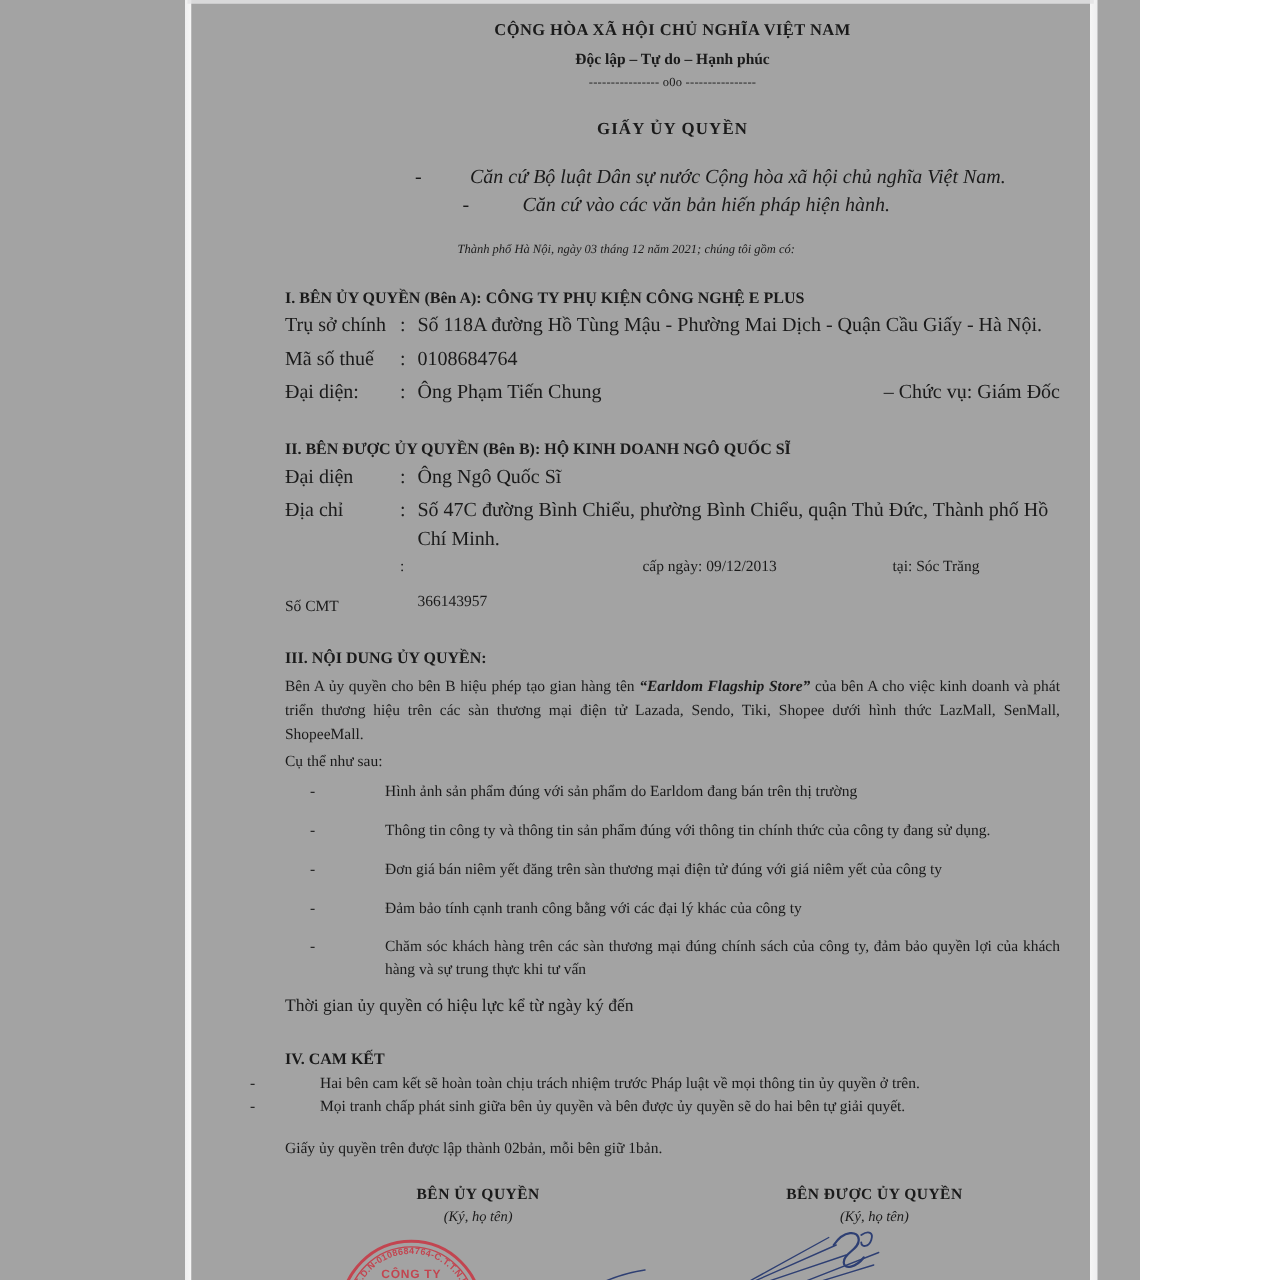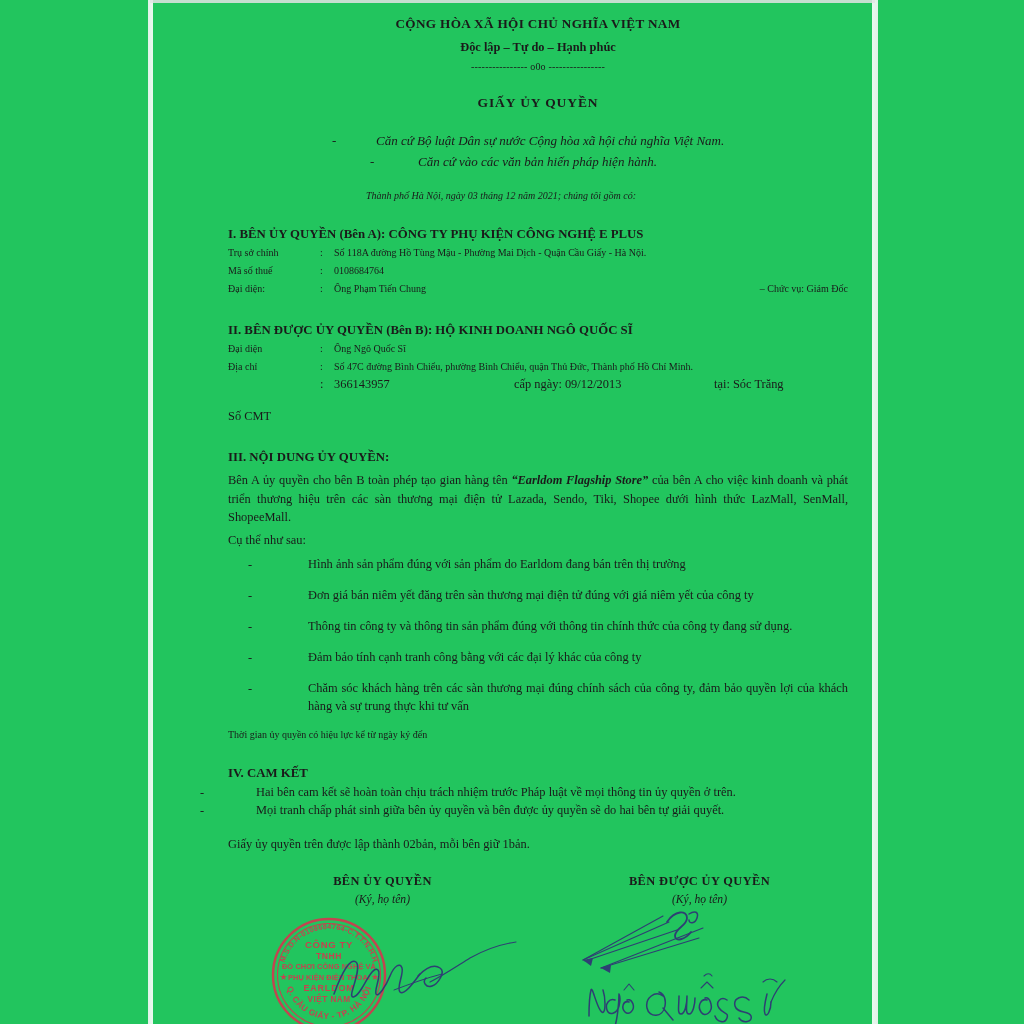--- a/index.html
+++ b/index.html
@@ -11,23 +11,23 @@
     width: 1024px;
     height: 1024px;
     position: relative;
     font-family: "Liberation Serif", "DejaVu Serif", serif;
     color: #1a1a1a;
     overflow: hidden;
   }
   .page {
     position: absolute;
     left: 0; top: 0;
-    width: 1024px;
+    width: 912px;
     height: 1024px;
-    background: #22c55e;
+    background: #a3a3a3;
   }
   
   .scan-edge-left {
     position: absolute;
     left: 148px; top: 0;
     width: 5px; height: 1024px;
     background: linear-gradient(to right, #f7f7f8, #ffffff);
     opacity: .9;
   }
   .scan-edge-right {
@@ -77,21 +77,21 @@
     font-weight: bold;
     font-size: 13.5px;
     letter-spacing: .9px;
     margin-top: 23px;
   }
 
   
   .basis {
     margin-top: 22px;
     font-style: italic;
-    font-size: 13px;
+    font-size: 16px;
   }
   .basis-row-1 {
     padding-left: 148px;
     text-indent: -22px;
   }
   .basis-row-1 .dash { display: inline-block; width: 22px; }
   .basis-row-2 {
     margin-top: 5px;
     padding-left: 190px;
     text-indent: -24px;
@@ -105,34 +105,34 @@
     font-size: 10px;
   }
 
   
   .section-head {
     font-weight: bold;
     font-size: 12.8px;
     margin-top: 26px;
   }
   .kv {
-    font-size: 10px;
+    font-size: 16px;
     margin-top: 4px;
     display: flex;
     line-height: 1.42;
   }
   .kv .k { width: 92px; flex: 0 0 92px; }
   .kv .colon { width: 14px; flex: 0 0 14px; }
   .kv .v { flex: 1 1 auto; }
   .kv .v .right-note { float: right; }
 
   .cmt-row { display: flex; font-size: 12.4px; margin-top: 3px; }
   .cmt-row .k { width: 92px; flex: 0 0 92px; margin-top: 32px; }
   .cmt-row .colon { width: 14px; flex: 0 0 14px; }
-  .cmt-row .num { width: 180px; flex: 0 0 180px; }
+  .cmt-row .num { width: 180px; flex: 0 0 180px; margin-top: 28px; }
   .cmt-row .issued { width: 200px; flex: 0 0 200px; }
   .cmt-row .at { flex: 1 1 auto; }
 
   
   .para {
     font-size: 12.4px;
     margin-top: 4px;
     line-height: 1.5;
     text-align: justify;
   }
@@ -150,21 +150,21 @@
     line-height: 1.45;
     margin-bottom: 13px;
     padding-left: 30px;
     text-indent: -30px;
     text-align: justify;
   }
   ul.bullets li .dash { display: inline-block; width: 30px; }
   ul.bullets li .btext { text-indent: 0; }
 
   .duration {
-    font-size: 10px;
+    font-size: 14px;
     margin-top: 8px;
   }
 
   
   .commit-list {
     list-style: none;
     margin: 2px 0 0 0;
     padding: 0;
   }
   .commit-list li {
@@ -303,28 +303,28 @@
     <div class="cmt-row">
       <span class="k">Số CMT</span>
       <span class="colon">:</span>
       <span class="num">366143957</span>
       <span class="issued">cấp ngày:  09/12/2013</span>
       <span class="at">tại: Sóc Trăng</span>
     </div>
 
     <div class="section-head">III. NỘI DUNG ỦY QUYỀN:</div>
 
-    <div class="para first"><span>Bên A ủy quyền cho bên B toàn phép tạo gian hàng tên </span><span class="bi">“Earldom Flagship Store”</span><span> của bên A cho việc kinh doanh và phát triển thương hiệu trên các sàn thương mại điện tử Lazada, Sendo, Tiki, Shopee dưới hình thức LazMall, SenMall, ShopeeMall.</span></div>
+    <div class="para first"><span>Bên A ủy quyền cho bên B hiệu phép tạo gian hàng tên </span><span class="bi">“Earldom Flagship Store”</span><span> của bên A cho việc kinh doanh và phát triển thương hiệu trên các sàn thương mại điện tử Lazada, Sendo, Tiki, Shopee dưới hình thức LazMall, SenMall, ShopeeMall.</span></div>
 
     <div class="cuthe">Cụ thể như sau:</div>
 
     <ul class="bullets">
       <li><span class="dash">-</span><span class="btext">Hình ảnh sản phẩm đúng với sản phẩm do Earldom đang bán trên thị trường</span></li>
+      <li><span class="dash">-</span><span class="btext">Thông tin công ty và thông tin sản phẩm đúng với thông tin chính thức của công ty đang sử dụng.</span></li>
       <li><span class="dash">-</span><span class="btext">Đơn giá bán niêm yết đăng trên sàn thương mại điện tử đúng với giá niêm yết của công ty</span></li>
-      <li><span class="dash">-</span><span class="btext">Thông tin công ty và thông tin sản phẩm đúng với thông tin chính thức của công ty đang sử dụng.</span></li>
       <li><span class="dash">-</span><span class="btext">Đảm bảo tính cạnh tranh công bằng với các đại lý khác của công ty</span></li>
       <li><span class="dash">-</span><span class="btext">Chăm sóc khách hàng trên các sàn thương mại đúng chính sách của công ty, đảm bảo quyền lợi của khách hàng và sự trung thực khi tư vấn</span></li>
     </ul>
 
     <div class="duration">Thời gian ủy quyền có hiệu lực kể từ ngày ký đến</div>
 
     <div class="section-head">IV. CAM KẾT</div>
 
     <ul class="commit-list">
       <li><span class="dash">-</span><span>Hai bên cam kết sẽ hoàn toàn chịu trách nhiệm trước Pháp luật về mọi thông tin ủy quyền ở trên.</span></li>

